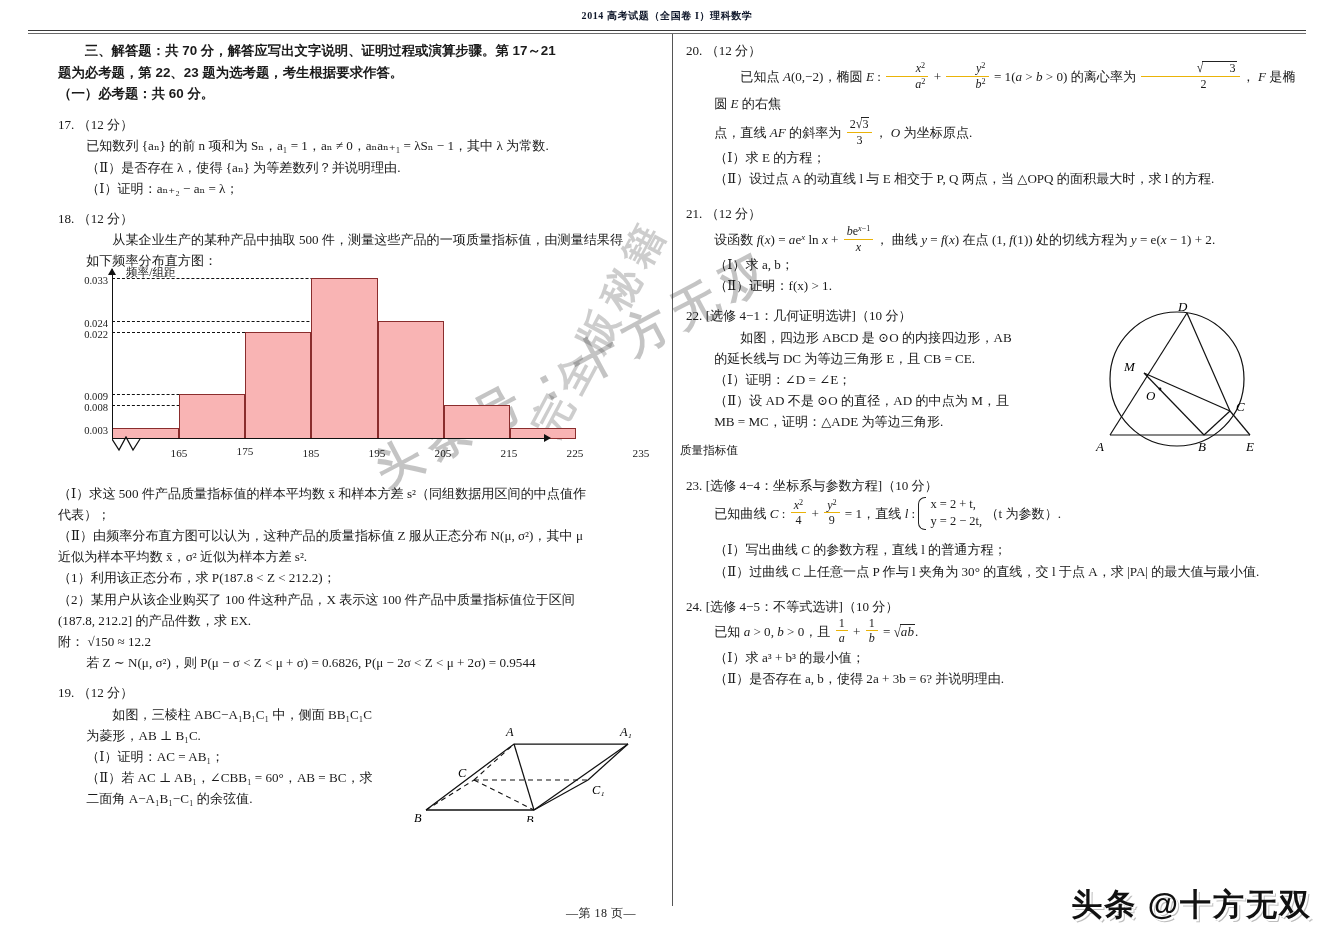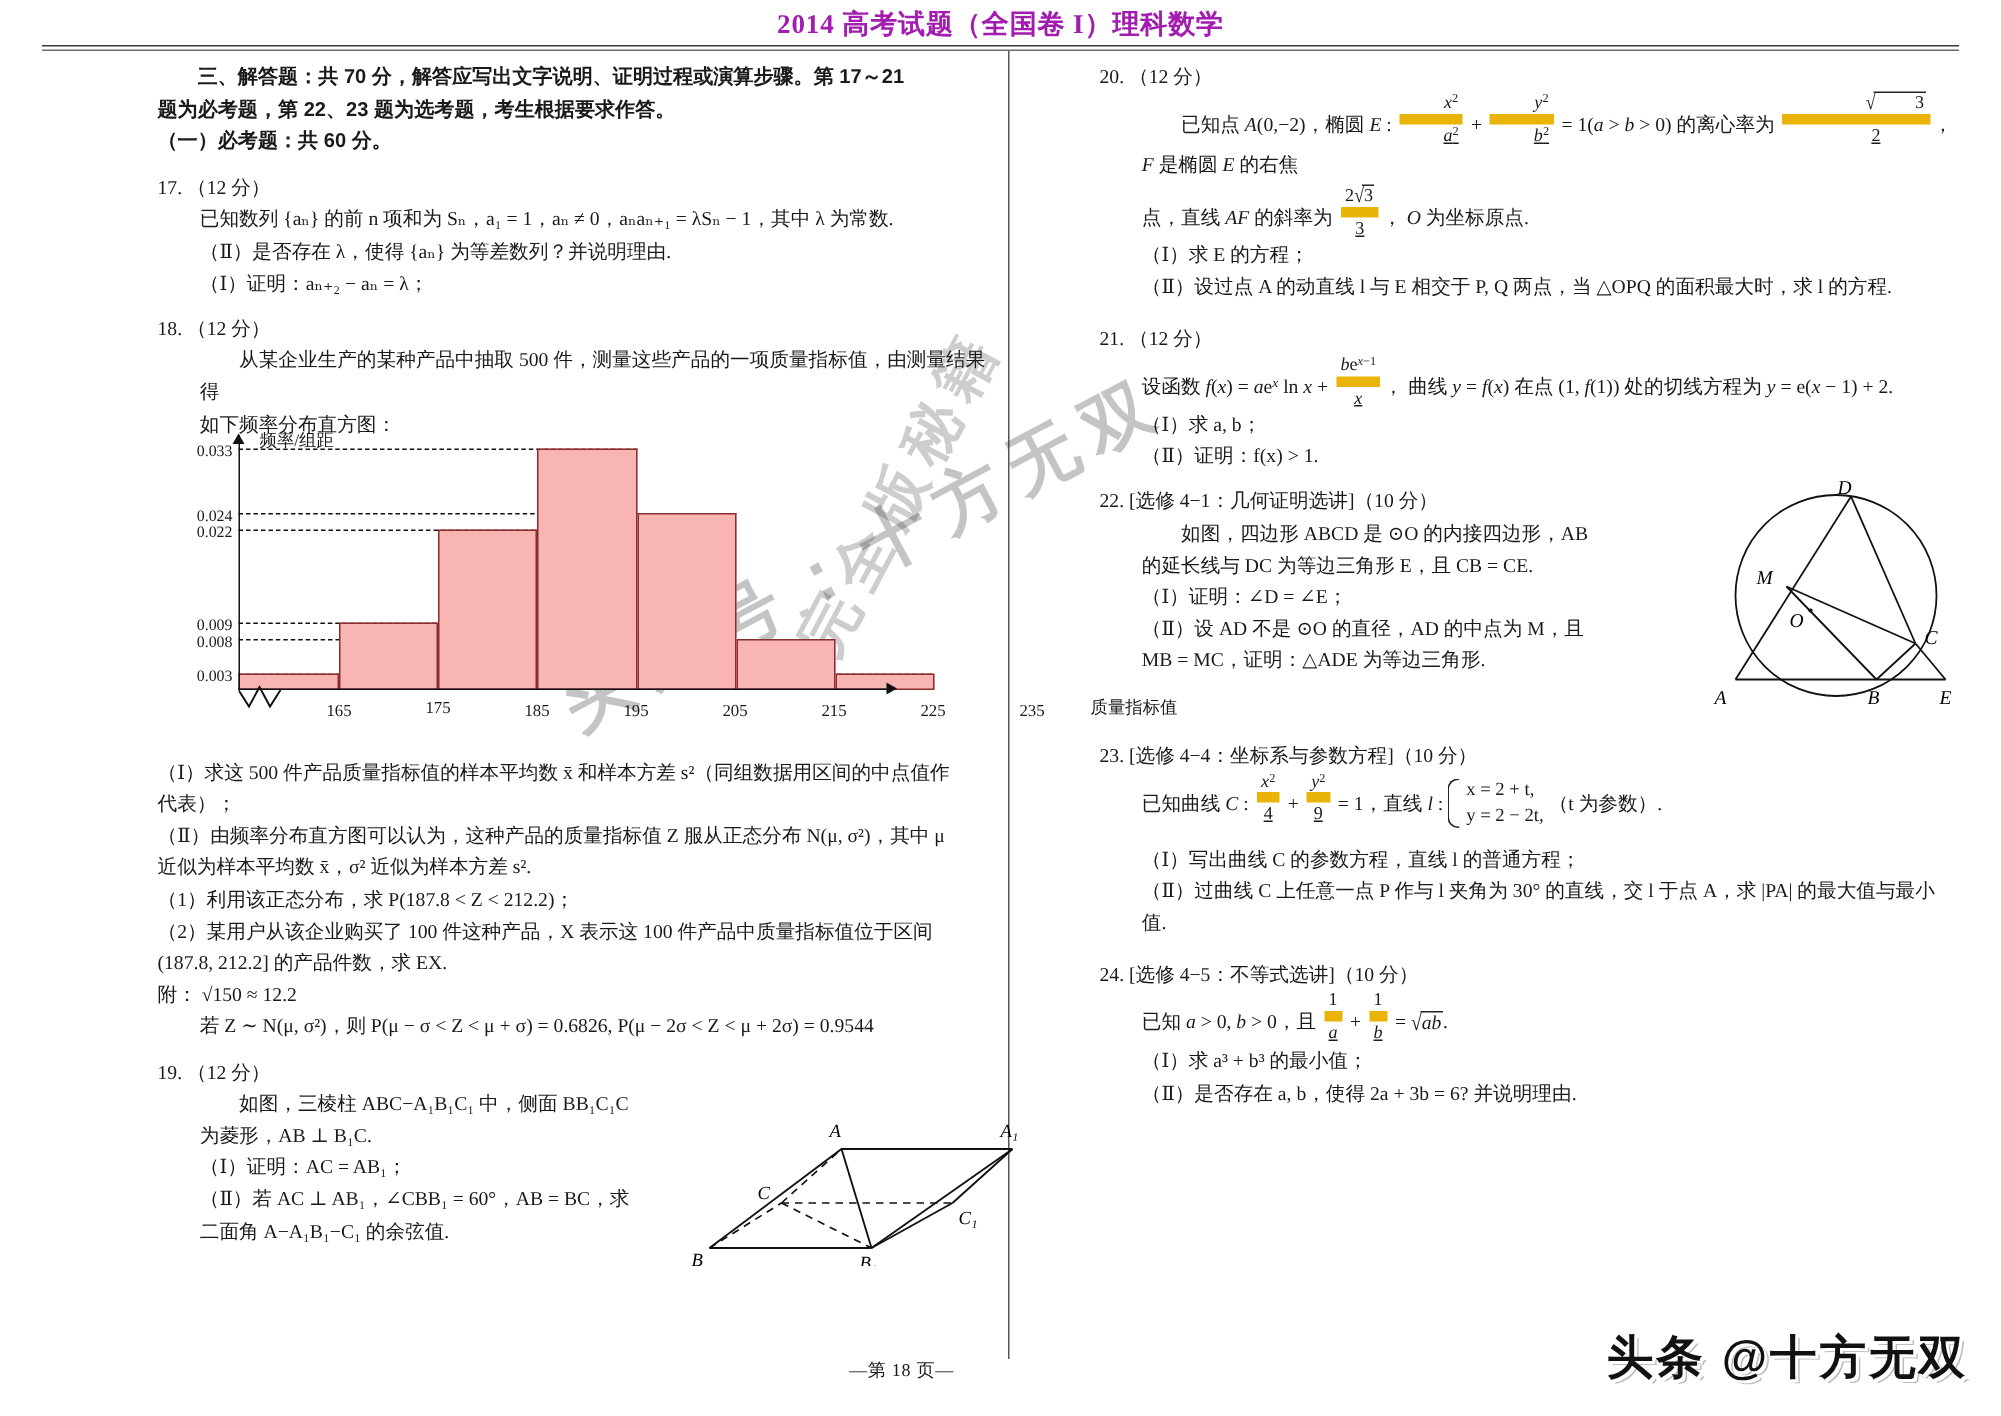--- a/index.html
+++ b/index.html
@@ -12,45 +12,45 @@
     overflow:hidden;
   }
   .page{position:relative;width:1334px;height:944px;}
 
   
   .hdr{
     position:absolute;left:0;top:0;width:1334px;height:32px;
     display:flex;align-items:center;justify-content:center;
   }
   .hdr-title{
-    font-size:18px;color:#a21caf;letter-spacing:.6px;
+    font-size:10px;color:#0f172a;letter-spacing:.6px;
     font-family:"Liberation Serif","DejaVu Serif",serif;font-weight:600;
   }
   .hdr-rule{position:absolute;left:28px;top:30px;width:1278px;height:0;border-top:1.6px solid #3b3b3b;}
   .hdr-rule2{position:absolute;left:28px;top:33px;width:1278px;height:0;border-top:0.7px solid #6b6b6b;}
 
   
   .colrule{position:absolute;left:672px;top:34px;width:0;height:872px;border-left:1px solid #555;}
   .col{position:absolute;top:40px;font-size:13.1px;line-height:1.62;}
   .col.left{left:58px;width:606px;}
   .col.right{left:686px;width:620px;}
 
-  .blk{margin-bottom:9px;margin-left:47px;}
+  .blk{margin-bottom:9px;}
   .ind1{text-indent:2em;}
   .ind2{padding-left:2.15em;}
   .bold{font-weight:700;font-family:"Liberation Sans","DejaVu Sans",sans-serif;font-size:13.4px;}
   .sp{margin-top:14px;}
   .sp-s{margin-top:8px;}
 
   
   i,.it{font-family:"Liberation Serif","DejaVu Serif",serif;font-style:italic;}
   .sup{font-size:.68em;vertical-align:0.48em;}
   .frac{display:inline-block;vertical-align:-0.52em;text-align:center;font-size:.92em;margin:0 2px;}
   .frac .num{display:block;padding:0 3px;line-height:1.12;}
-  .frac .den{display:block;border-top:7px solid #eab308;padding:0 3px;line-height:1.18;text-decoration:underline;}
+  .frac .den{display:block;border-top:1px solid #eab308;padding:0 3px;line-height:1.18;}
   .sqrt{display:inline-block;border-top:1px solid #222;padding:0 1px 0 1px;margin-left:-1px;line-height:1.1;}
   .radsym{display:inline-block;transform:scaleY(1.15);}
   .cases{display:inline-block;vertical-align:-0.55em;position:relative;padding-left:9px;text-align:left;font-size:.95em;}
   .cases:before{content:"";position:absolute;left:0;top:4%;width:7px;height:92%;
      border-left:1.4px solid #222;border-top:1.4px solid #222;border-bottom:1.4px solid #222;
      border-radius:7px 0 0 7px;}
   .cases .row{display:block;line-height:1.35;padding-left:3px;}
 
   
   .chart{position:relative;width:470px;height:175px;margin:6px 0 4px 52px;}

